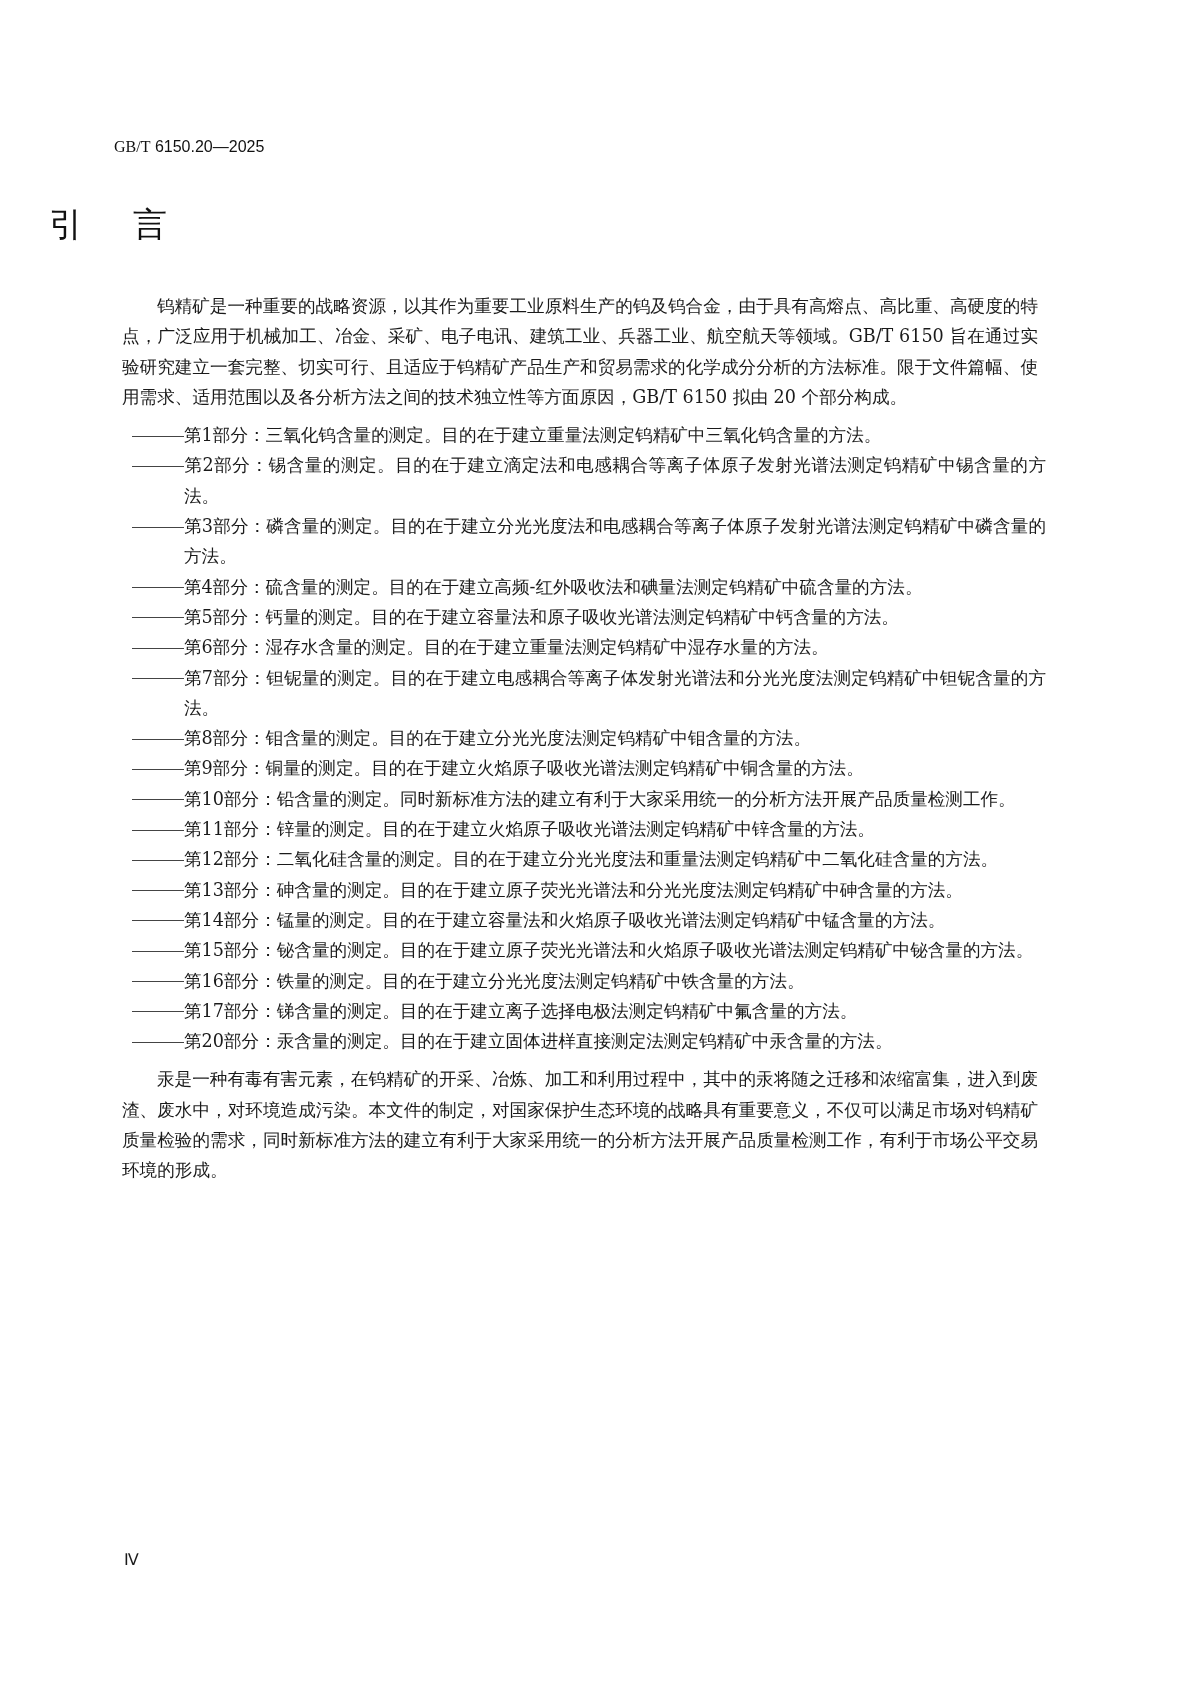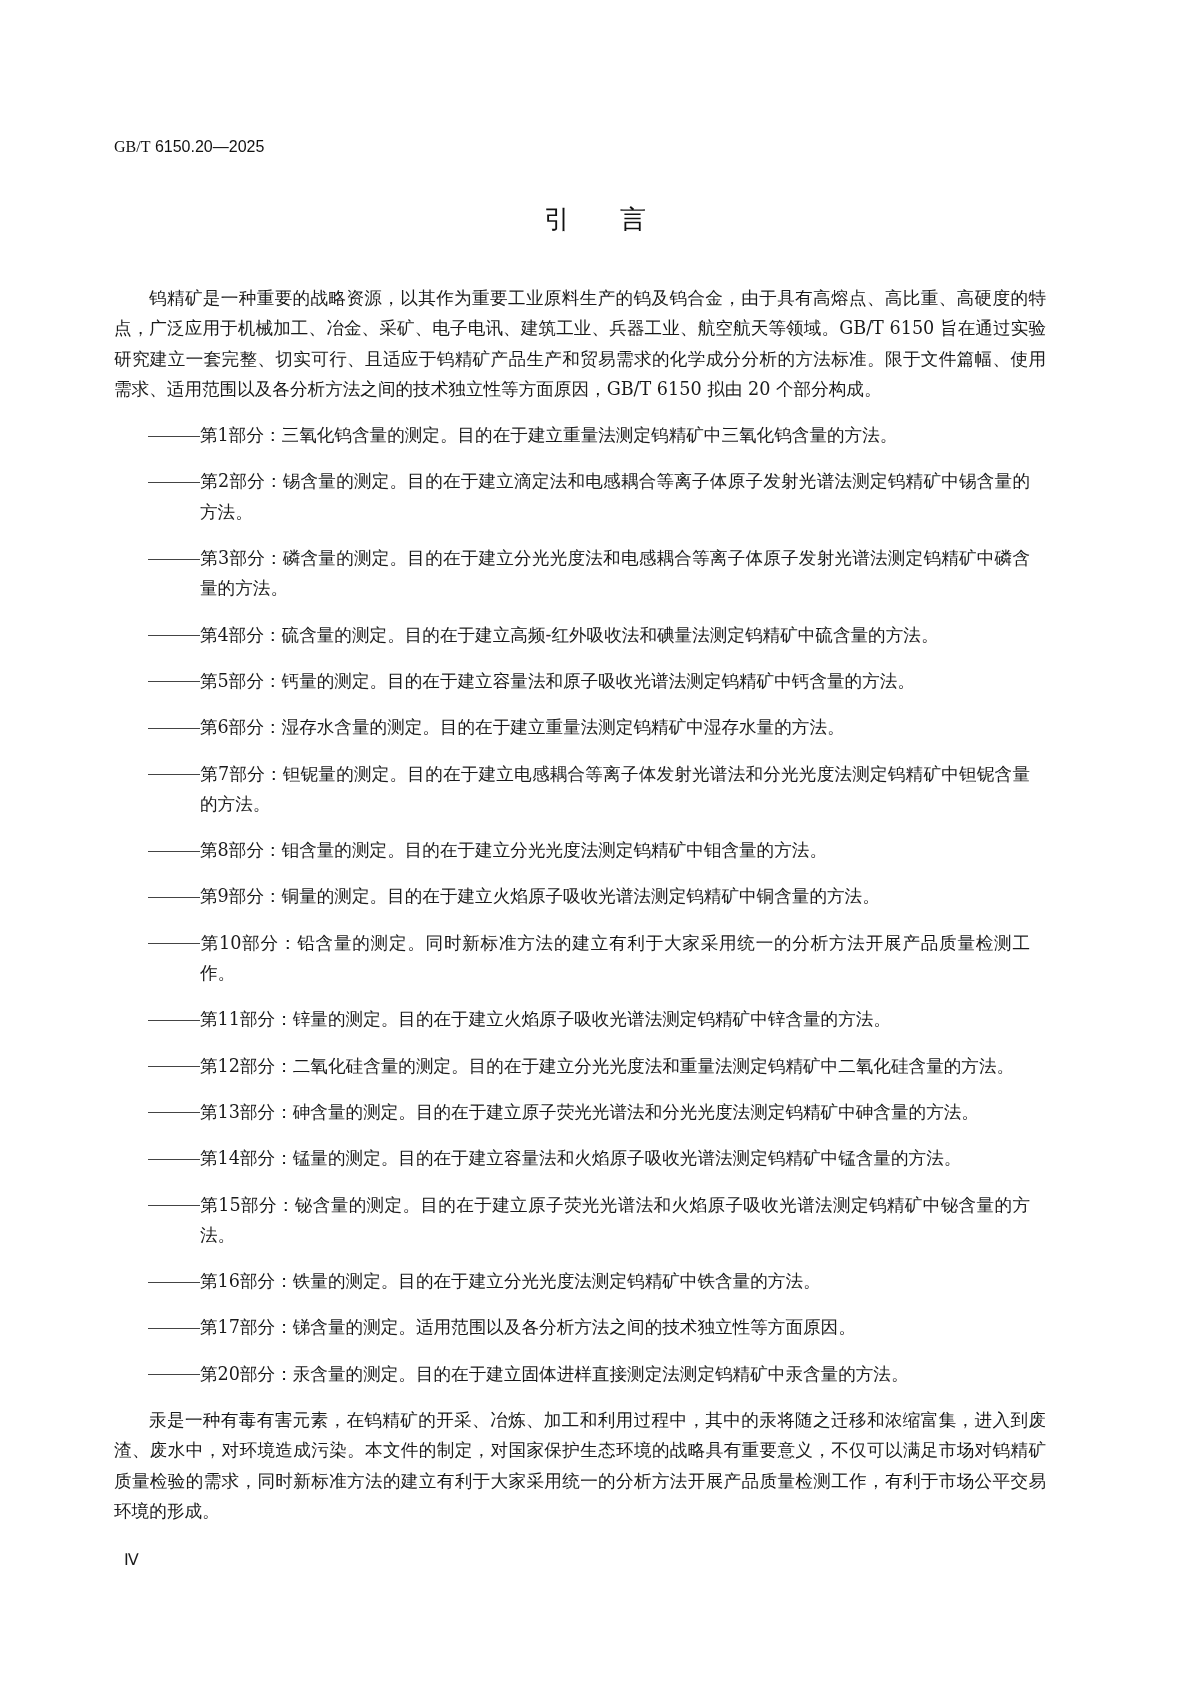--- a/index.html
+++ b/index.html
@@ -1,27 +1,27 @@
 <!DOCTYPE html>
 <html><head>
 <meta charset="utf-8">
 <style>
   html, body { margin: 0; padding: 0; background: #ffffff; }
   body { width: 1191px; height: 1684px; position: relative; overflow: hidden;
          font-family: "DejaVu Serif", "Liberation Serif", serif; color: #1a1a1a; }
   .std-code { position: absolute; left: 114px; top: 138px; font-size: 16px;
               font-family: "Liberation Sans", sans-serif; color: #111; }
   .std-code b { font-family: "Liberation Serif", serif; font-weight: normal; }
-  .title { position: absolute; left: 0; width: 1191px; top: 202px; text-align: center;
-           font-family: "DejaVu Sans", sans-serif; font-size: 26px; letter-spacing: 50px;
+  .title { position: absolute; left: 0; width: 1191px; top: 202px; text-align: left;
+           font-family: "DejaVu Sans", sans-serif; font-size: 34px; letter-spacing: 50px;
            padding-left: 49px; box-sizing: border-box; color: #111; }
   .body { position: absolute; left: 114px; top: 283px; width: 932px;
           font-size: 17.6px; line-height: 30.3px; text-align: justify; }
-  .para { text-indent: 35px; margin: 0; }
-  .item { margin: 16px; padding-left: 70px; text-indent: -70px; }
+  .para { text-indent: 35px; margin: 8px; }
+  .item { margin: 0; padding-left: 70px; text-indent: -70px; }
   .item .dash { display: inline-block; width: 70px; text-indent: 0; }
   .item .dash i { display: inline-block; width: 52px; height: 1px; background: #444;
                   vertical-align: middle; margin-left: 18px; }
   .page-num { position: absolute; left: 124px; top: 1550px; font-size: 16px;
               font-family: "Liberation Serif", serif; }
 </style>
 </head>
 <body>
 
 <div class="std-code"><b>GB/T</b> <span>6150.20—2025</span></div>
@@ -40,19 +40,19 @@
       <p class="item"><span class="dash"><i></i></span><span>第7部分：钽铌量的测定。目的在于建立电感耦合等离子体发射光谱法和分光光度法测定钨精矿中钽铌含量的方法。</span></p>
       <p class="item"><span class="dash"><i></i></span><span>第8部分：钼含量的测定。目的在于建立分光光度法测定钨精矿中钼含量的方法。</span></p>
       <p class="item"><span class="dash"><i></i></span><span>第9部分：铜量的测定。目的在于建立火焰原子吸收光谱法测定钨精矿中铜含量的方法。</span></p>
       <p class="item"><span class="dash"><i></i></span><span>第10部分：铅含量的测定。同时新标准方法的建立有利于大家采用统一的分析方法开展产品质量检测工作。</span></p>
       <p class="item"><span class="dash"><i></i></span><span>第11部分：锌量的测定。目的在于建立火焰原子吸收光谱法测定钨精矿中锌含量的方法。</span></p>
       <p class="item"><span class="dash"><i></i></span><span>第12部分：二氧化硅含量的测定。目的在于建立分光光度法和重量法测定钨精矿中二氧化硅含量的方法。</span></p>
       <p class="item"><span class="dash"><i></i></span><span>第13部分：砷含量的测定。目的在于建立原子荧光光谱法和分光光度法测定钨精矿中砷含量的方法。</span></p>
       <p class="item"><span class="dash"><i></i></span><span>第14部分：锰量的测定。目的在于建立容量法和火焰原子吸收光谱法测定钨精矿中锰含量的方法。</span></p>
       <p class="item"><span class="dash"><i></i></span><span>第15部分：铋含量的测定。目的在于建立原子荧光光谱法和火焰原子吸收光谱法测定钨精矿中铋含量的方法。</span></p>
       <p class="item"><span class="dash"><i></i></span><span>第16部分：铁量的测定。目的在于建立分光光度法测定钨精矿中铁含量的方法。</span></p>
-      <p class="item"><span class="dash"><i></i></span><span>第17部分：锑含量的测定。适用范围以及各分析方法之间的技术独立性等方面原因。</span></p>
+      <p class="item"><span class="dash"><i></i></span><span>第17部分：锑含量的测定。目的在于建立离子选择电极法测定钨精矿中氟含量的方法。</span></p>
       <p class="item"><span class="dash"><i></i></span><span>第20部分：汞含量的测定。目的在于建立固体进样直接测定法测定钨精矿中汞含量的方法。</span></p>
     </div>
   <p class="para">汞是一种有毒有害元素，在钨精矿的开采、冶炼、加工和利用过程中，其中的汞将随之迁移和浓缩富集，进入到废渣、废水中，对环境造成污染。本文件的制定，对国家保护生态环境的战略具有重要意义，不仅可以满足市场对钨精矿质量检验的需求，同时新标准方法的建立有利于大家采用统一的分析方法开展产品质量检测工作，有利于市场公平交易环境的形成。</p>
 </div>
 
 <div class="page-num">Ⅳ</div>
 
 </body></html>

